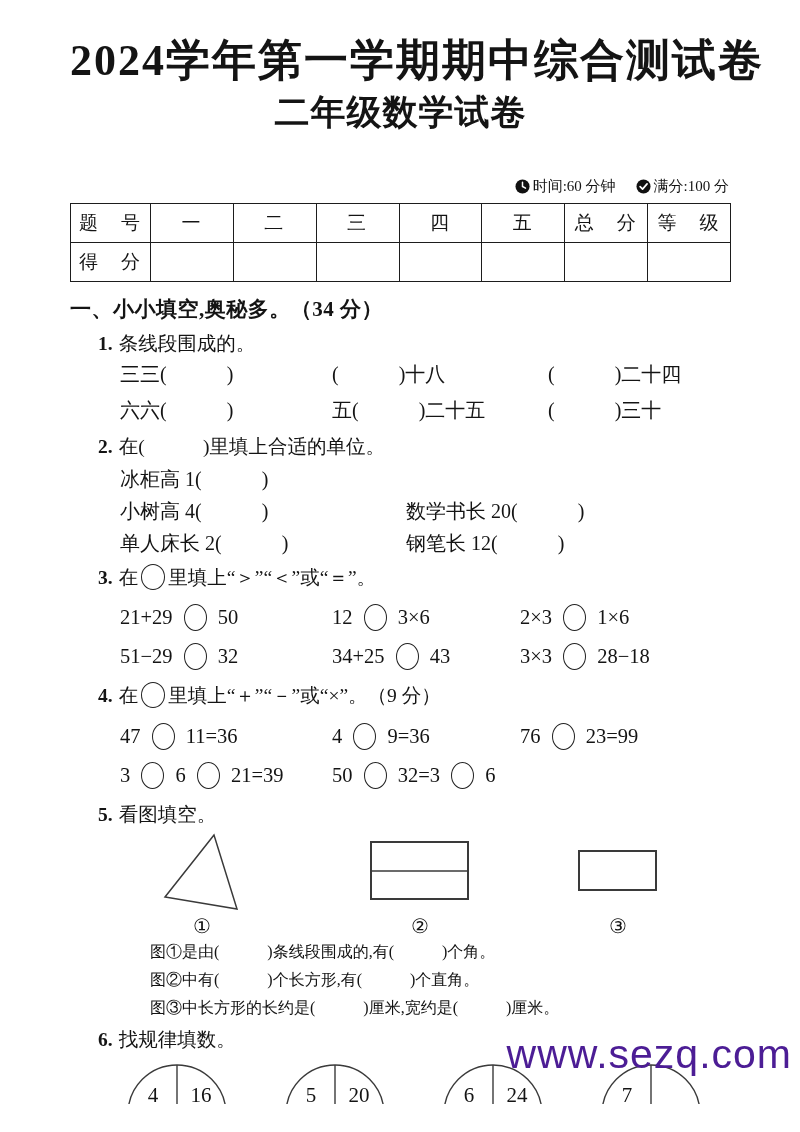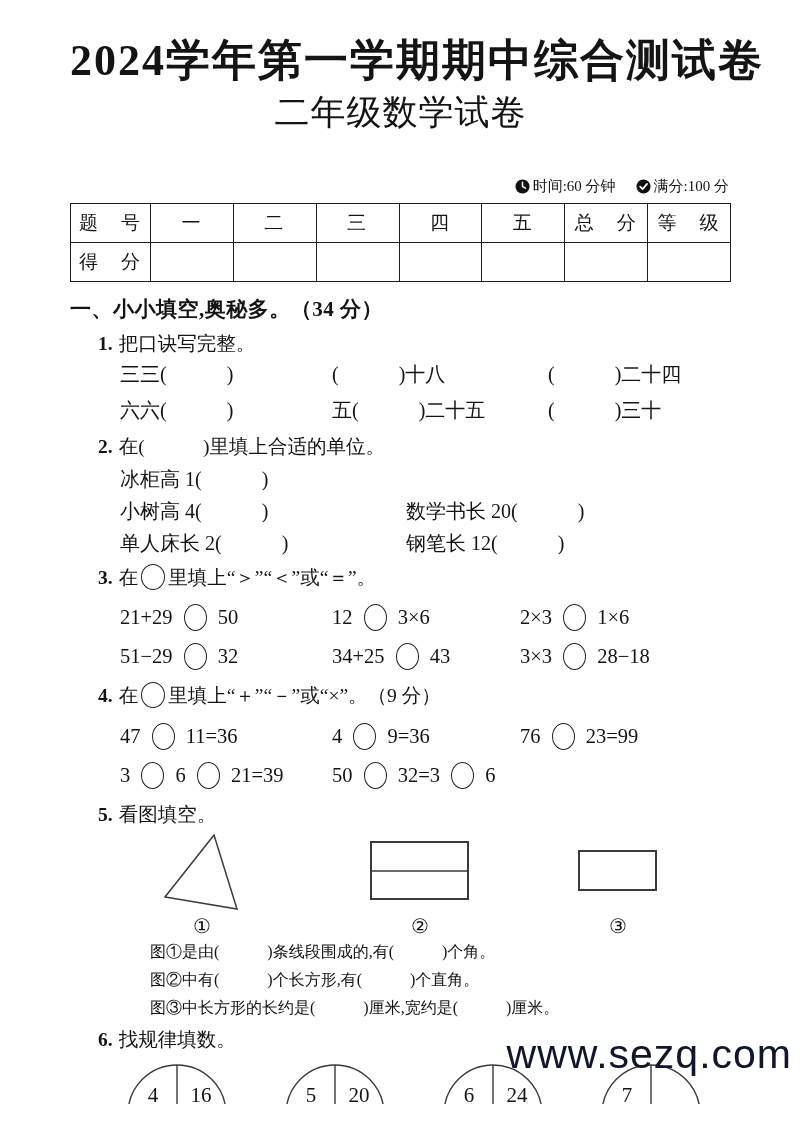--- a/index.html
+++ b/index.html
@@ -4,21 +4,21 @@
 <style>
   html,body { margin:0; padding:0; background:#ffffff; }
   .page {
     position:relative; width:800px; height:1104px; margin:0 auto;
     background:#ffffff; overflow:hidden; box-sizing:border-box;
     padding:30px 69px 0 70px; color:#141414;
     font-family:"Liberation Serif","DejaVu Serif",serif;
   }
   .title { margin:6px 0 0; text-align:center; font-size:44px; font-weight:bold;
            letter-spacing:2px; line-height:1.15; white-space:nowrap; }
-  .subtitle { margin:2px 0 0; text-align:center; font-size:35px; font-weight:normal;
+  .subtitle { margin:2px 0 0; text-align:center; font-size:35px; font-weight:bold;
               letter-spacing:1px; }
   .info-line { display:flex; justify-content:flex-end; align-items:center;
                gap:20px; margin:9px 2px 7px 0; font-size:15px; }
   .info-item { display:flex; align-items:center; gap:3px;margin-top:32px; }
   .info-icon { width:15px; height:15px; display:inline-block; }
 
   table.score-table { width:100%; border-collapse:collapse; table-layout:fixed; }
   table.score-table td { border:1.7px solid #1d1d1d; height:36px; text-align:center;
                          vertical-align:middle; font-size:19px; letter-spacing:2px; }
   table.score-table td.first-col { width:77px; }
@@ -40,21 +40,21 @@
 
   .figs { position:relative; height:102px; margin-top:4px; }
   .fig-block { position:absolute; text-align:center; }
   .fig-label { font-size:20px; line-height:1; }
   .fig-svg { display:block; margin:0 auto; }
 
   .semi-row { display:flex; gap:58px; margin:8px 0 0 57px; }
 
   .watermark { position:absolute; right:8px; bottom:26px; z-index:5;
                font-family:"Liberation Sans","DejaVu Sans",sans-serif;
-               font-size:41px; color:#0f172a; letter-spacing:1px; }
+               font-size:41px; color:#4c1d95; letter-spacing:1px; }
 </style>
 </head>
 <body>
 
 <div class="page">
 
   <h1 class="title">2024学年第一学期期中综合测试卷</h1>
   <h2 class="subtitle">二年级数学试卷</h2>
 
   <div class="info-line">
@@ -95,21 +95,21 @@
           <td></td>
           <td></td>
           <td></td>
         </tr>
       </tbody>
   </table>
 
   <div class="sec-heading">一、小小填空,奥秘多。（34 分）</div>
 
   <div class="q-head">
-    <span class="q-num">1.</span><span>把口诀写完整。</span>
+    <span class="q-num">1.</span><span>条线段围成的。</span>
   </div>
   <div>
       <div class="q-row q1-row">
         <span>三三(　　　)</span>
         <span>(　　　)十八</span>
         <span>(　　　)二十四</span>
       </div>
       <div class="q-row q1-row">
         <span>六六(　　　)</span>
         <span>五(　　　)二十五</span>

